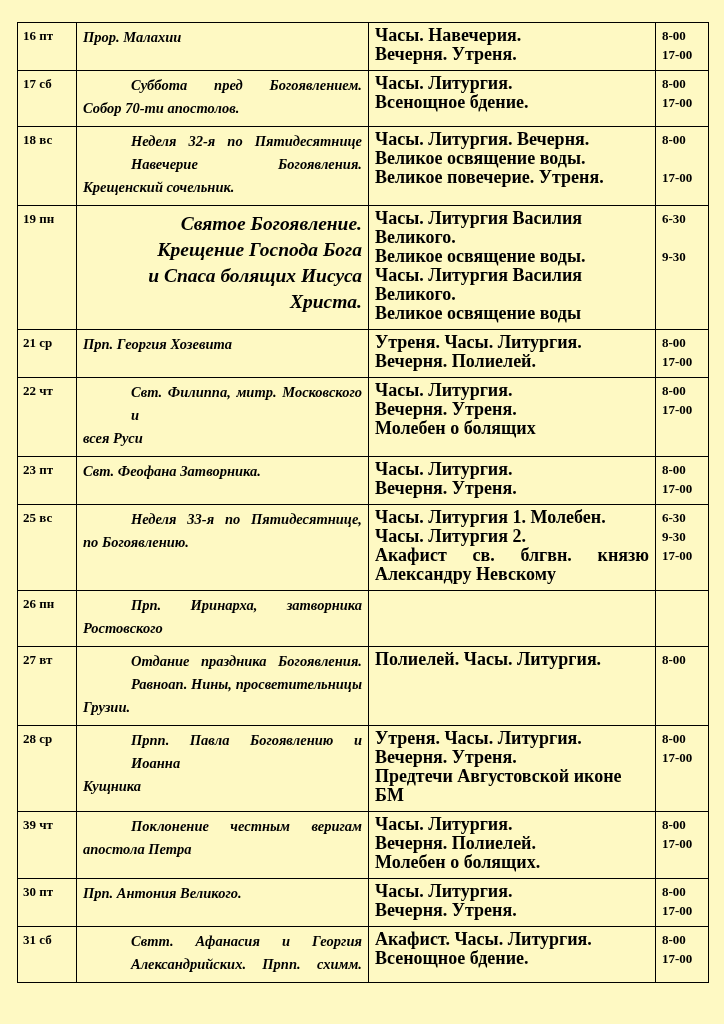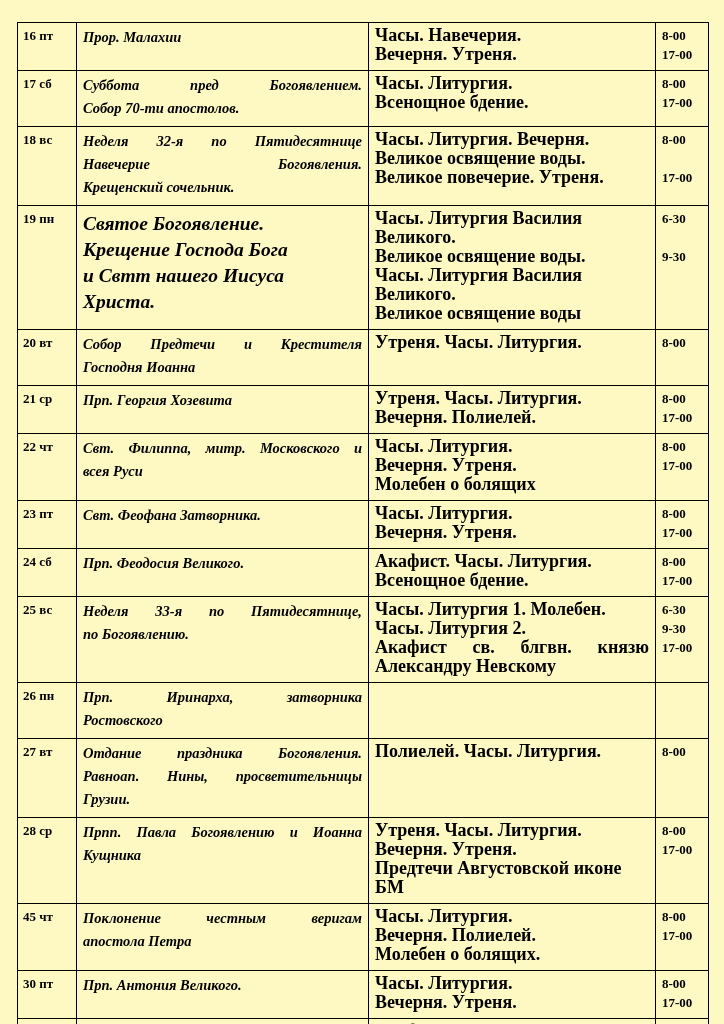--- a/index.html
+++ b/index.html
@@ -41,28 +41,29 @@
     font-size: 14.5px;
     line-height: 23px;
     font-style: italic;
   }
   td.feast-cell .ln {
     text-align: left;
   }
   td.feast-cell .ln.st {
     text-align: justify;
     text-align-last: justify;
+    margin-left: 48px;
   }
   td.feast-cell.center {
     font-size: 19.5px;
     line-height: 26px;
     padding-top: 5px;
   }
   td.feast-cell.center .ln {
-    text-align: left;
+    text-align: right;
   }
   td.svc-cell {
     font-size: 18px;
     line-height: 19px;
   }
   td.svc-cell .ln {
     text-align: left;
   }
   td.svc-cell .ln.st {
     text-align: justify;
@@ -134,49 +135,36 @@
             <div class="ln">&nbsp;</div>
             <div class="ln">17-00</div>
           </td>
   </tr>
 
   <tr>
     <td class="date-cell">19 пн</td>
     <td class="feast-cell center">
             <div class="ln">Святое Богоявление.</div>
             <div class="ln">Крещение Господа Бога</div>
-            <div class="ln">и Свтт нашего Иисуса</div>
+            <div class="ln">и Спаса болящих Иисуса</div>
             <div class="ln">Христа.</div>
           </td>
     <td class="svc-cell">
             <div class="ln">Часы. Литургия Василия Великого.</div>
             <div class="ln">Великое освящение воды.</div>
             <div class="ln">Часы. Литургия Василия Великого.</div>
             <div class="ln">Великое освящение воды</div>
           </td>
     <td class="time-cell">
             <div class="ln">6-30</div>
             <div class="ln">&nbsp;</div>
             <div class="ln">9-30</div>
           </td>
   </tr>
 
-  <tr>
-    <td class="date-cell">20 вт</td>
-    <td class="feast-cell">
-            <div class="ln st">Собор Предтечи и Крестителя</div>
-            <div class="ln">Господня Иоанна</div>
-          </td>
-    <td class="svc-cell">
-            <div class="ln">Утреня. Часы. Литургия.</div>
-          </td>
-    <td class="time-cell">
-            <div class="ln">8-00</div>
-          </td>
-  </tr>
 
   <tr>
     <td class="date-cell">21 ср</td>
     <td class="feast-cell">
             <div class="ln">Прп. Георгия Хозевита</div>
           </td>
     <td class="svc-cell">
             <div class="ln">Утреня. Часы. Литургия.</div>
             <div class="ln">Вечерня. Полиелей.</div>
           </td>
@@ -211,34 +199,20 @@
     <td class="svc-cell">
             <div class="ln">Часы. Литургия.</div>
             <div class="ln">Вечерня. Утреня.</div>
           </td>
     <td class="time-cell">
             <div class="ln">8-00</div>
             <div class="ln">17-00</div>
           </td>
   </tr>
 
-  <tr>
-    <td class="date-cell">24 сб</td>
-    <td class="feast-cell">
-            <div class="ln">Прп. Феодосия Великого.</div>
-          </td>
-    <td class="svc-cell">
-            <div class="ln">Акафист. Часы. Литургия.</div>
-            <div class="ln">Всенощное бдение.</div>
-          </td>
-    <td class="time-cell">
-            <div class="ln">8-00</div>
-            <div class="ln">17-00</div>
-          </td>
-  </tr>
 
   <tr>
     <td class="date-cell">25 вс</td>
     <td class="feast-cell">
             <div class="ln st">Неделя 33-я по Пятидесятнице,</div>
             <div class="ln">по Богоявлению.</div>
           </td>
     <td class="svc-cell">
             <div class="ln">Часы. Литургия 1. Молебен.</div>
             <div class="ln">Часы. Литургия 2.</div>
@@ -288,21 +262,21 @@
             <div class="ln">Вечерня. Утреня.</div>
             <div class="ln">Предтечи Августовской иконе БМ</div>
           </td>
     <td class="time-cell">
             <div class="ln">8-00</div>
             <div class="ln">17-00</div>
           </td>
   </tr>
 
   <tr>
-    <td class="date-cell">45 чт</td>
+    <td class="date-cell">39 чт</td>
     <td class="feast-cell">
             <div class="ln st">Поклонение честным веригам</div>
             <div class="ln">апостола Петра</div>
           </td>
     <td class="svc-cell">
             <div class="ln">Часы. Литургия.</div>
             <div class="ln">Вечерня. Полиелей.</div>
             <div class="ln">Молебен о болящих.</div>
           </td>
     <td class="time-cell">

